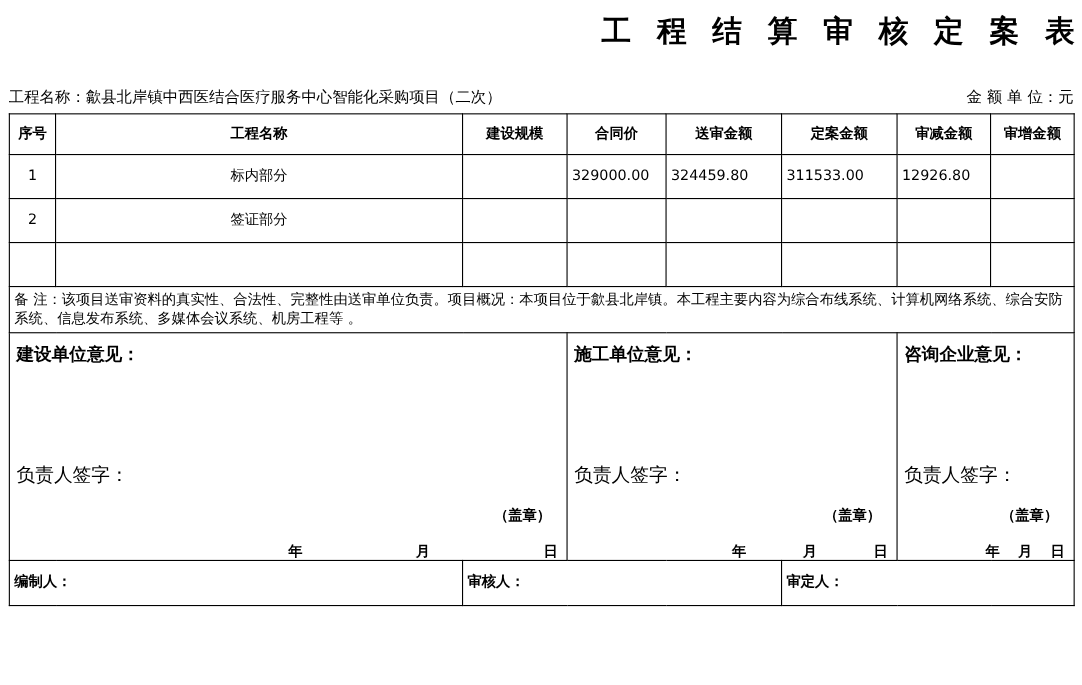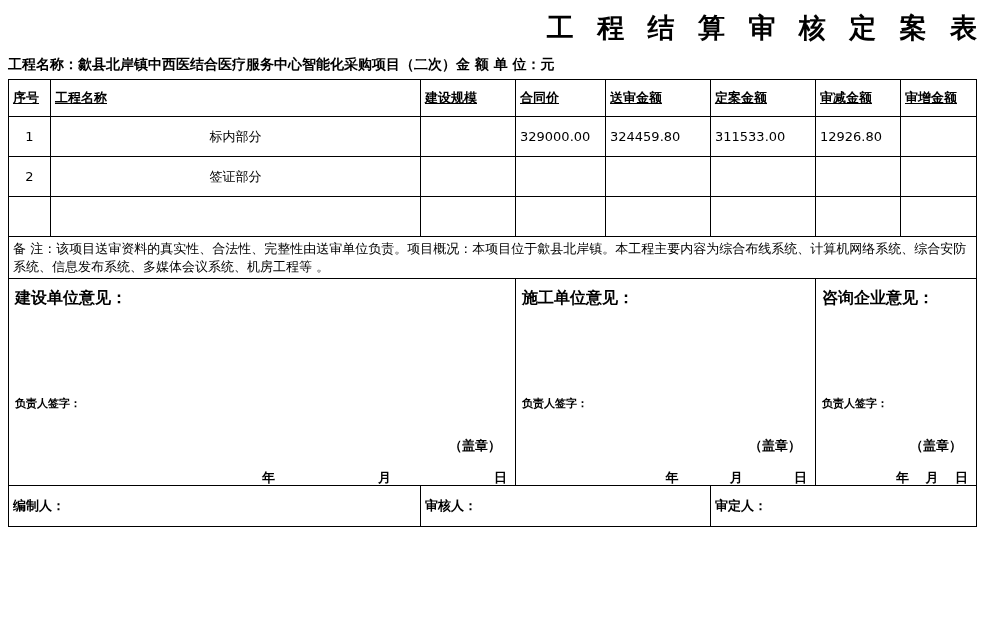--- a/index.html
+++ b/index.html
@@ -38,22 +38,22 @@
   }
   table.main td {
     border: 1px solid #000;
     padding: 3px 4px;
     vertical-align: middle;
     font-size: 13px;
     line-height: 1.35;
   }
   .hdr-row td {
     font-weight: bold;
+    text-align: center;
     height: 30px;
-    text-decoration: underline;
   }
   .cell-center { text-align: center; }
   .num { text-align: left; padding-right: 6px; font-size: 13px; }
   .tall { height: 42px; }
   .rowtall { height: 40px; }
   .big-text {
     font-size: 15px;
     font-weight: bold;
     padding-left: 6px;
   }
@@ -73,22 +73,22 @@
     position: absolute;
     top: 8px;
     left: 6px;
     font-weight: bold;
     font-size: 16px;
   }
   .op-sign {
     position: absolute;
     left: 6px;
     top: 118px;
-    font-weight: bold;
-    font-size: 11px;
+    font-weight: normal;
+    font-size: 17px;
   }
   .op-seal {
     position: absolute;
     right: 14px;
     top: 158px;
     font-weight: bold;
     font-size: 13px;
   }
   .op-date {
     position: absolute;
@@ -103,27 +103,29 @@
   .bottom-row td {
     height: 34px;
     font-weight: bold;
     font-size: 13px;
     vertical-align: middle;
   }
   .pl20 { padding-left: 24px; }
   .pl10 { padding-left: 10px; }
   .info-bar {
     display: flex;
+    justify-content: space-between;
     align-items: center;
     width: 968px;
     margin-left: 8px;
-    font-weight: bold;
+    font-weight: normal;
     font-size: 14px;
     padding-bottom: 5px;
     padding-top: 2px;
+    margin-top: 24px;
   }
 </style>
 </head>
 <body>
 
 <div class="page">
 
   <div class="title">工 程 结 算 审 核 定 案 表</div>
 
   <div class="info-bar">

